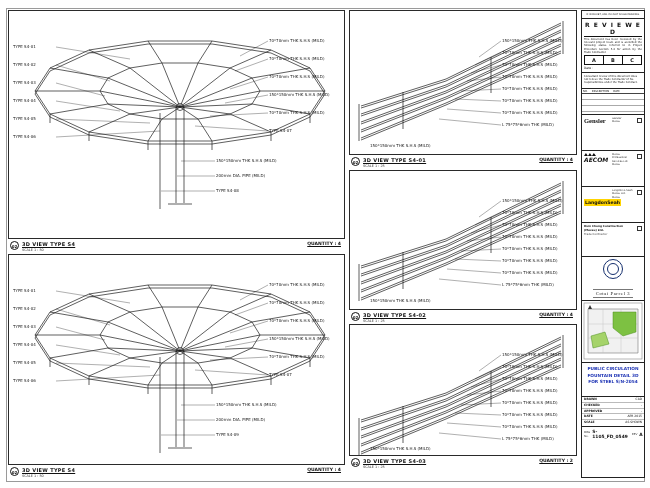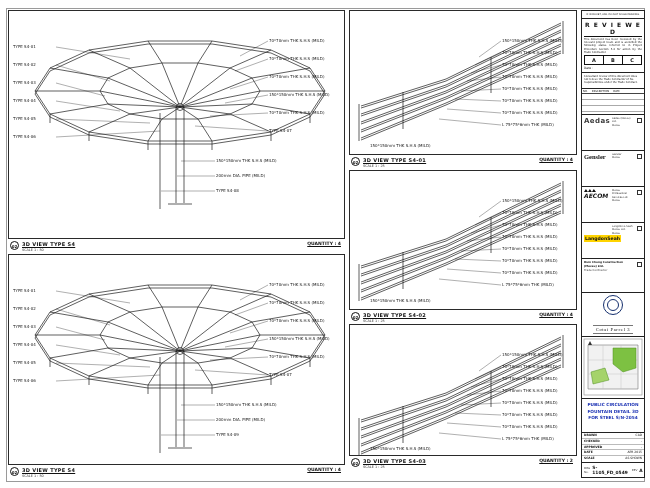--- a/index.html
+++ b/index.html
@@ -226,28 +226,20 @@
       <div class="rev-hd">
         <span>NO.</span>
         <span>DESCRIPTION</span>
         <span>DATE</span>
       </div>
       <div class="rev-row"></div>
       <div class="rev-row"></div>
       <div class="rev-row"></div>
     </div>
 
-    <div class="tb firm">
-      <div class="firm-logo aedas">Aedas</div>
-      <div class="firm-addr">
-        <div>Aedas (Macau) Ltd.</div>
-        <div>Macau</div>
-      </div>
-      <span class="cbx"></span>
-    </div>
 
     <div class="tb firm">
       <div class="firm-logo gensler">Gensler</div>
       <div class="firm-addr">
         <div>Gensler</div>
         <div>Macau</div>
       </div>
       <span class="cbx"></span>
     </div>
 

